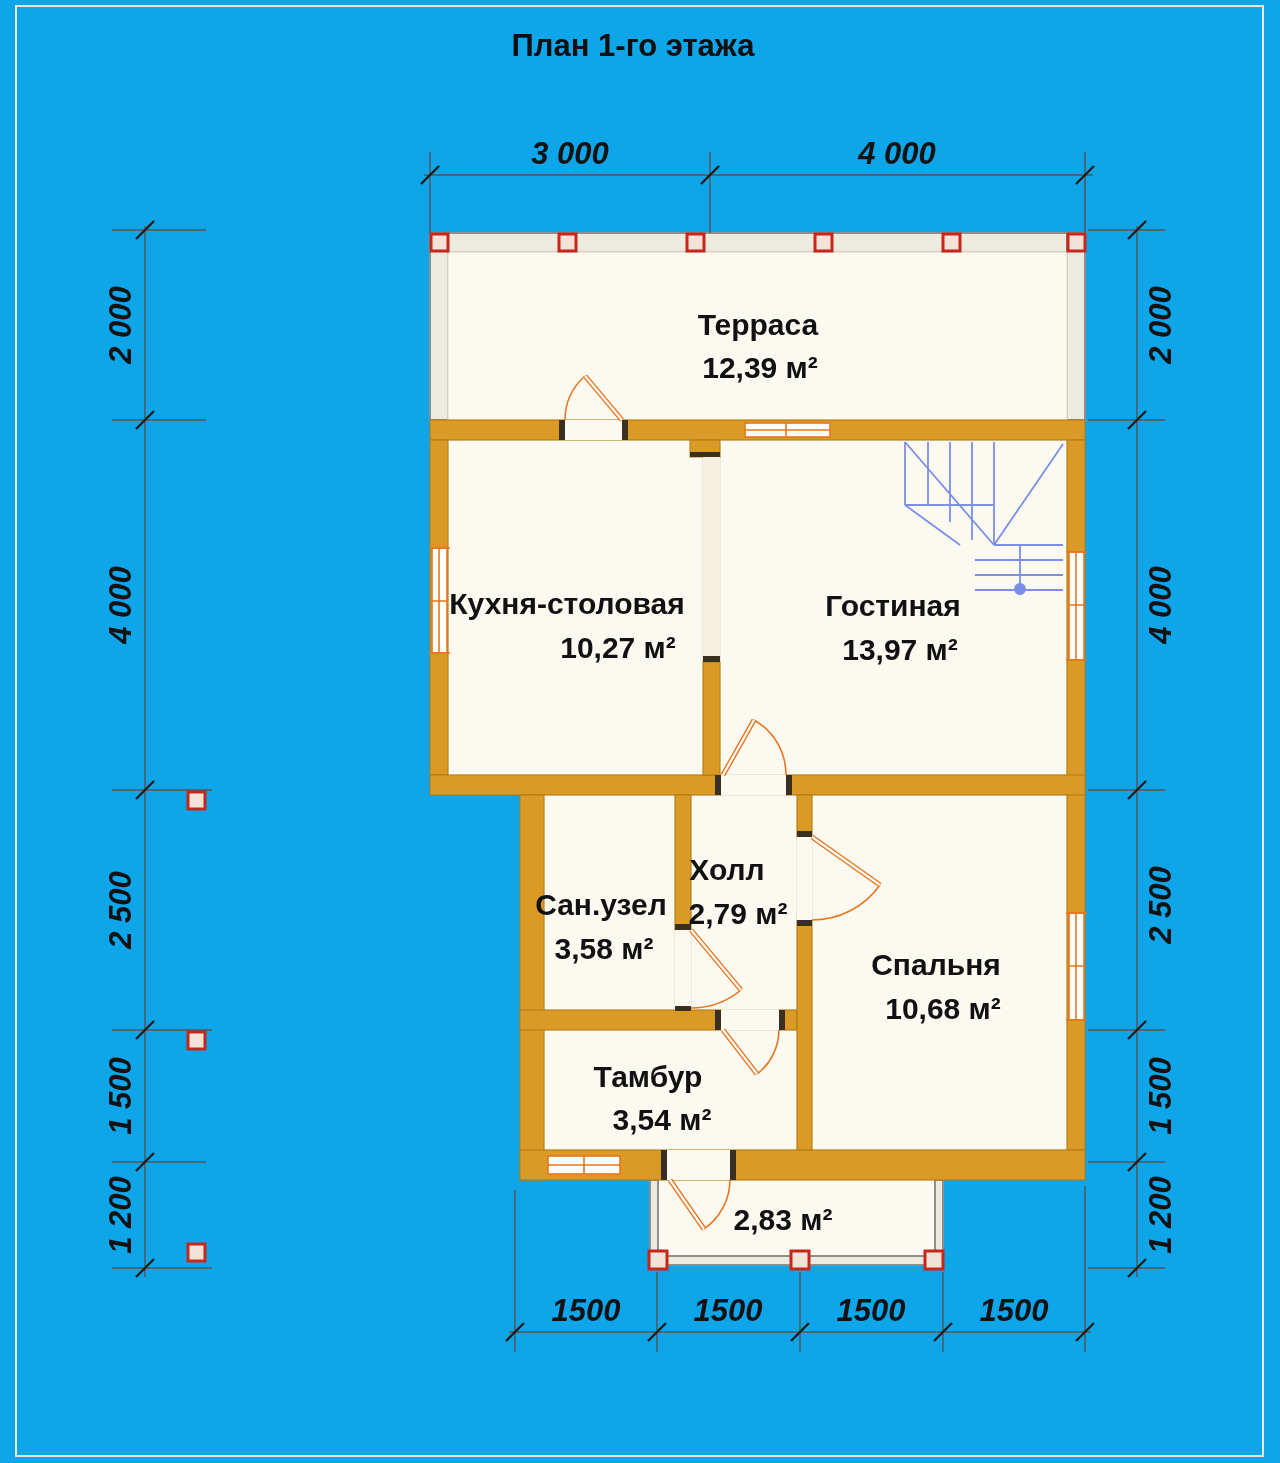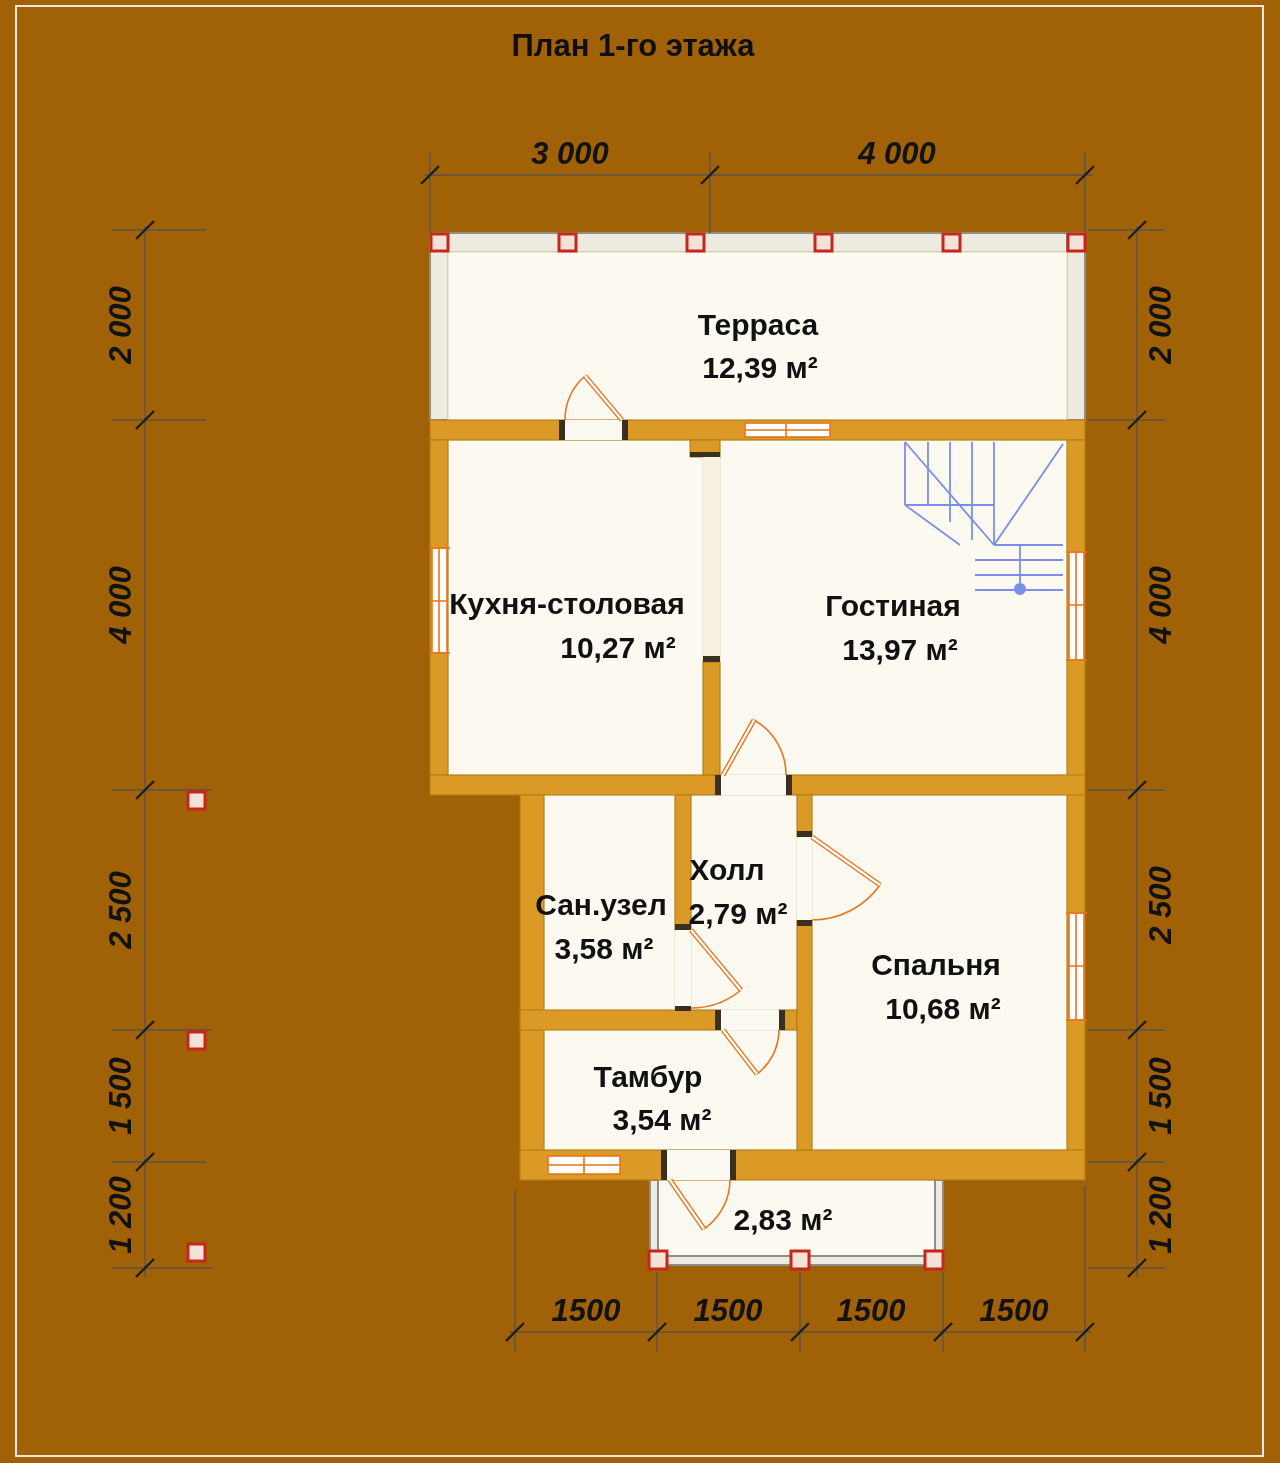--- a/index.html
+++ b/index.html
@@ -1,16 +1,16 @@
 <!DOCTYPE html>
 <html><head>
 <meta charset="utf-8">
 <style>
   html,body{margin:0;padding:0;background:#ffffff;}
-  .page{position:relative;width:1280px;height:1463px;background:#a16207;overflow:hidden;}
+  .page{position:relative;width:1280px;height:1463px;background:#0ea5e9;overflow:hidden;}
   svg{display:block;}
   .frame{fill:none;stroke:#ECE8DB;stroke-width:2;}
   .gwall{fill:#EDEBE0;stroke:#8E8E8A;stroke-width:2;}
   .floor{fill:#FBF9F0;stroke:#E8E3CF;stroke-width:1.5;}
   .passage{fill:#F5F0E0;stroke:none;}
   .gapfloor{fill:#FBF9F0;stroke:none;}
   .wall{fill:#DB9A25;stroke:#B07A10;stroke-width:1;}
   .post{fill:#F2E3D9;stroke:#C7271B;stroke-width:3;}
   .jamb{fill:#3A3022;stroke:none;}
   .win{fill:#FFFFFF;stroke:#E8751E;stroke-width:1.6;}

